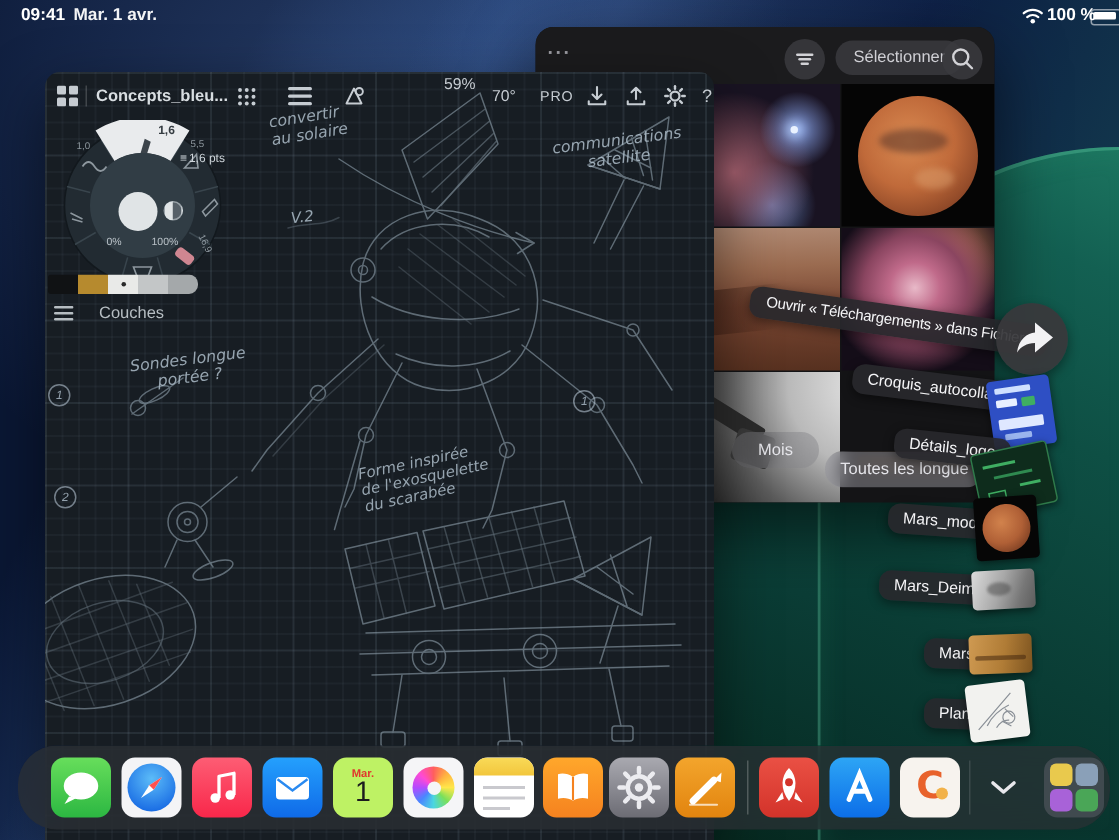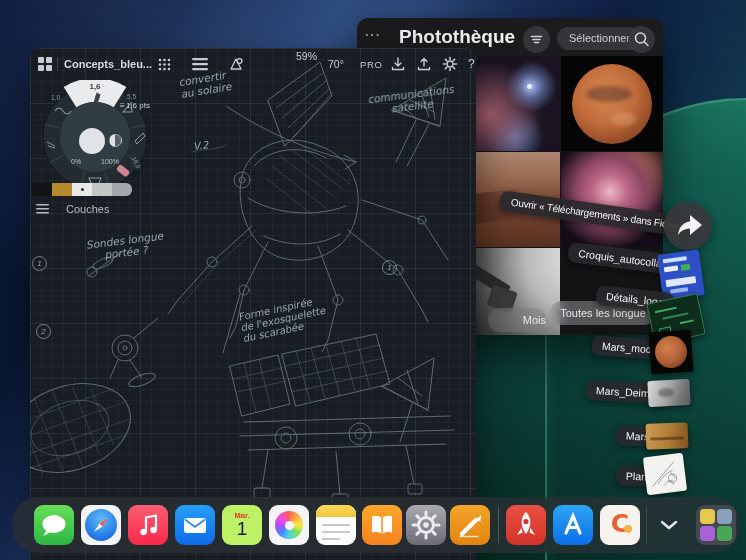--- a/index.html
+++ b/index.html
@@ -116,39 +116,38 @@
       <div class="abs" style="left:8px;top:26px;width:44px;height:12px;background:#2b2b2b;transform:rotate(32deg);border-radius:2px;"></div>
       <div class="abs" style="left:30px;top:40px;width:26px;height:22px;background:#3a3a3a;transform:rotate(18deg);border-radius:3px;"></div>
     </div>
     <div class="abs tile" style="left:204px;top:230px;width:102px;height:87px;
       background:linear-gradient(180deg,#c9a univ06b 0%,#c79e68 0%,#a87c4a 52%,#6e4a2c 100%);">
       <div class="abs" style="left:10px;top:56px;width:80px;height:12px;background:rgba(40,25,12,.7);filter:blur(1px);border-radius:2px;"></div>
     </div>
 
     <div class="abs ph-header"></div>
     <div class="abs ph-dots">···</div>
-    <div class="abs ph-title">Photothèque</div>
     <div class="abs ph-circle" style="left:166px;top:8px;">
       <svg width="27" height="27">
         <g stroke="#d2d2d6" stroke-width="1.6" stroke-linecap="round">
           <line x1="8.5" y1="10.5" x2="18.5" y2="10.5"></line>
             <line x1="10" y1="13.5" x2="17" y2="13.5"></line>
             <line x1="11.5" y1="16.5" x2="15.5" y2="16.5"></line>
         </g>
       </svg>
     </div>
     <div class="abs ph-select">Sélectionner</div>
     <div class="abs ph-circle" style="left:271px;top:8px;">
       <svg width="27" height="27">
         <circle cx="12.5" cy="12" r="5" fill="none" stroke="#d2d2d6" stroke-width="1.6"></circle>
         <line x1="16.2" y1="15.8" x2="20" y2="19.5" stroke="#d2d2d6" stroke-width="1.6" stroke-linecap="round"></line>
       </svg>
     </div>
 
-    <div class="abs seg" style="left:131px;top:290px;width:58px;text-align:right;">Mois</div>
+    <div class="abs seg" style="left:131px;top:270px;width:58px;">Mois</div>
     <div class="abs seg active" style="left:193px;top:283px;width:106px;">Toutes les longue</div>
   </div>
 
   <div class="abs concepts-win">
 
     <svg class="abs" style="left:0;top:0;" width="446" height="512" viewBox="0 0 446 512">
       <g stroke="#9fb2bf" fill="none" stroke-width="1" opacity="0.52" stroke-linecap="round" stroke-linejoin="round">
 
         <path d="M238,52 L290,14 L302,48 L255,98 Z"></path>
         <path d="M246,60 L293,25 M252,70 L296,33 M258,80 L299,41 M264,89 L301,46" opacity=".7"></path>
@@ -315,21 +314,21 @@
         <path d="M57,28 L61.5,12.5 L65.5,14.5 L61,29 Z" fill="#3c444b"></path>
         <circle cx="60" cy="57" r="35" fill="#313d45"></circle>
 
         <path d="M20,31 q4,-6 8,0 t8,0" fill="none" stroke="#8d979e" stroke-width="1.2"></path>
         <path d="M88,32 L96,23 L97,32 Z" fill="none" stroke="#8d979e" stroke-width="1.1"></path>
         <path d="M100,61 L108,53 L110,56 L102,64 Z" fill="none" stroke="#8d979e" stroke-width="1"></path>
         <rect x="82" y="87" width="13" height="7" rx="2.5" fill="#cf8691" transform="rotate(38 88 90)"></rect>
         <path d="M54,98 L66,98 L63,106 L57,106 Z" fill="none" stroke="#8d979e" stroke-width="1.1"></path>
         <path d="M12,62 l8,4 M13,66 l7,2" stroke="#8d979e" stroke-width="1" fill="none"></path>
       </svg>
-      <div class="abs" style="left:52px;top:2px;width:16px;text-align:center;color:#343b41;font-size:8px;font-weight:700;">1,6</div>
+      <div class="abs" style="left:68px;top:2px;width:16px;text-align:center;color:#343b41;font-size:8px;font-weight:700;">1,6</div>
       <div class="abs wheel-num" style="left:16px;top:14px;">1,0</div>
       <div class="abs wheel-num" style="left:92px;top:13px;">5,5</div>
       <div class="abs wheel-num" style="left:95px;top:79px;transform:rotate(64deg);">16,9</div>
       <div class="abs wheel-num" style="left:53px;top:106px;">6,0</div>
       <div class="abs" style="left:30px;top:21px;width:60px;text-align:center;color:#cdd4d9;font-size:8px;margin-left:40px;">
         <span style="letter-spacing:-1px;">≡</span>
         <span>1,6 pts</span>
       </div>
       <div class="abs" style="left:44px;top:48px;width:26px;height:26px;border-radius:50%;background:#e0e4e6;"></div>
       <div class="abs" style="left:74px;top:54px;width:13px;height:13px;border-radius:50%;background:linear-gradient(90deg,#e0e4e6 50%,#566068 50%);border:1px solid rgba(220,228,232,.5);box-sizing:border-box;"></div>
@@ -506,14 +505,30 @@
       <polyline points="2,2 9,8 16,2" fill="none" stroke="#e8e8ec" stroke-width="2.4" stroke-linecap="round" stroke-linejoin="round"></polyline>
     </svg>
     <div class="abs dicon" style="left:684px;background:rgba(82,88,96,.65);">
       <div class="abs mini" style="left:4px;top:4px;background:#e9c94d;"></div>
       <div class="abs mini" style="left:21px;top:4px;background:#8aa0b8;"></div>
       <div class="abs mini" style="left:4px;top:21px;background:#a862d8;"></div>
       <div class="abs mini" style="left:21px;top:21px;background:#4aa657;"></div>
     </div>
   </div>
 
+  <div class="abs statusbar">
+    <div class="abs sb-time">09:41</div>
+    <div class="abs sb-date">Mar. 1 avr.</div>
+    <svg class="abs wifi" width="15" height="11">
+      <g stroke="#fff" stroke-width="1.5" fill="none" stroke-linecap="round">
+        <path d="M1.5,3.8 A9,9 0 0 1 13.5,3.8"></path>
+        <path d="M3.8,6.4 A6,6 0 0 1 11.2,6.4"></path>
+      </g>
+      <circle cx="7.5" cy="9.2" r="1.5" fill="#fff"></circle>
+    </svg>
+    <div class="abs sb-batt-pct">100 %</div>
+    <div class="abs batt">
+      <div class="abs batt-fill"></div>
+    </div>
+
+  </div>
 
 </div>
 
 </body></html>

